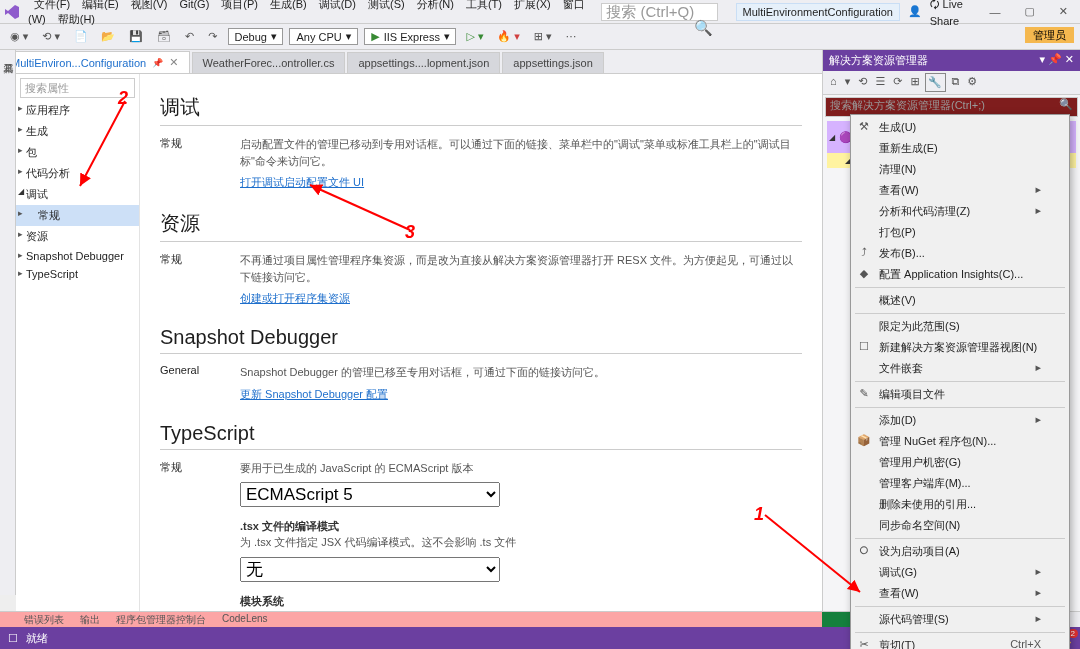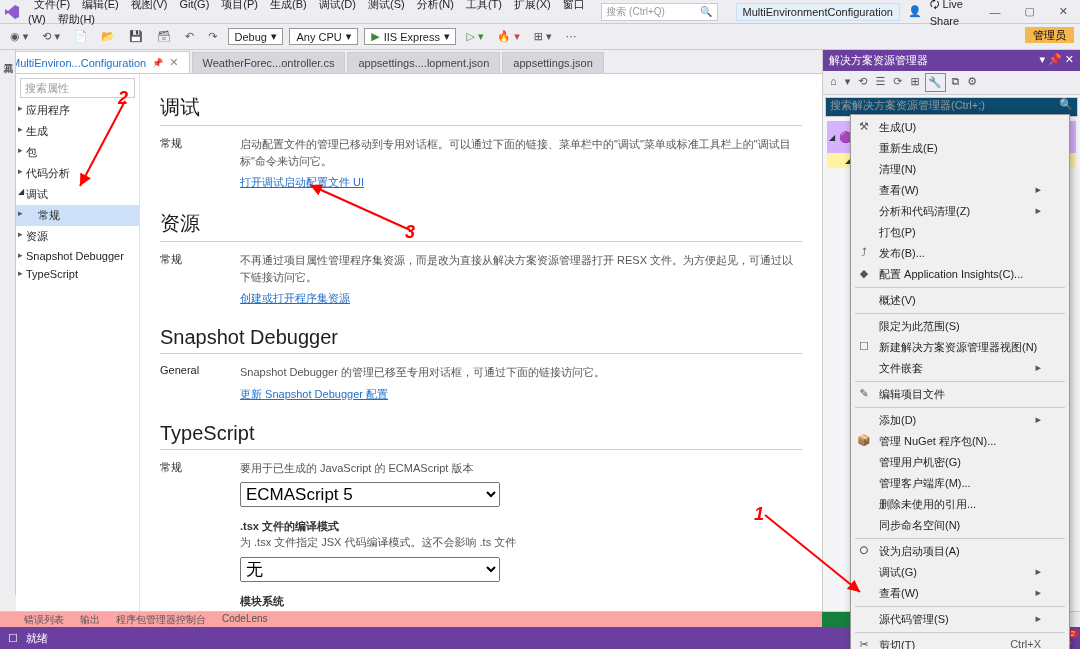--- a/index.html
+++ b/index.html
@@ -1,20 +1,20 @@
 <!DOCTYPE html>
 <html><head>
 <meta charset="utf-8">
 <style>
 * { margin:0; padding:0; box-sizing:border-box; font-family:"Microsoft YaHei","Segoe UI",sans-serif; }
 body { width:1080px; height:649px; background:#eee; overflow:hidden; font-size:11px; color:#1e1e1e; position:relative; }
 .menubar { height:24px; background:#eeeef2; display:flex; align-items:center; padding:0 4px; gap:8px; border-bottom:1px solid #ccc; }
 .menubar .logo { width:18px;height:18px;display:flex;align-items:center;justify-content:center;color:#8e5bcc; }
 .menubar .mi { padding:3px 6px; cursor:default; }
-.menubar .search { margin-left:8px; width:130px; height:18px; border:1px solid #ccc; background:#fff; padding:0 4px; color:#999; font-size:10px; line-height:16px;}
+.menubar .search { margin-left:8px; width:130px; height:18px; border:1px solid #ccc; background:#fff; padding:0 4px; color:#999; font-size:15px; line-height:16px;}
 .menubar .project { margin-left:10px; padding:2px 6px; border:1px solid #c9def5; background:#e6f0fa; }
 .menubar .right { margin-left:auto; display:flex; align-items:center; gap:8px; }
 .btn-admin { background:#f5b84f; padding:2px 8px; color:#000; font-size:11px; }
 .win-btn { padding:2px 8px; color:#555; }
 .toolbar { height:26px; background:#eeeef2; display:flex; align-items:center; padding:0 6px; gap:6px; border-bottom:1px solid #ccc; }
 .toolbar .tb { padding:2px 4px; color:#555;}
 .toolbar .combo { border:1px solid #999; background:#fff; padding:1px 6px; font-size:11px; display:flex; align-items:center; gap:4px;}
 .toolbar .play { color:#388a34; }
 .toolbar .iis { border:1px solid #999; background:#fff; padding:1px 6px; display:flex;align-items:center;gap:4px;}
 .tabstrip { height:24px; background:#eeeef2; display:flex; align-items:flex-end; border-bottom:1px solid #ccc; }
@@ -37,21 +37,21 @@
 .content .row .lbl { width:80px; }
 .content .row .body { flex:1; font-size:11px; color:#333; }
 .content .row .body .link { color:#1e6fcc; text-decoration:underline; cursor:pointer; display:inline-block; margin-top:6px;}
 .content .row .body .desc { color:#555; line-height:1.5;}
 .content select { width:260px; margin-top:6px; font-size:17px; padding:1px;}
 .rightpanel { position:absolute; right:0; top:50px; width:258px; bottom:38px; background:#f5f5f7; border-left:1px solid #ccc; }
 .rightpanel .title { background:#6b3fa0; color:#fff; padding:3px 6px; font-size:11px; display:flex; justify-content:space-between;}
 .rightpanel .rtb { background:#eeeef2; padding:2px 4px; display:flex; gap:2px; border-bottom:1px solid #ccc;}
 .rightpanel .rtb span { padding:2px 3px; color:#555;}
 .rightpanel .rtb .sel { border:1px solid #888;}
-.rightpanel .rsrch { margin:2px; border:1px solid #ccc; height:20px; padding:0 4px; color:#999; background:#0c4a6e; font-size:11px;}
+.rightpanel .rsrch { margin:2px; border:1px solid #ccc; height:20px; padding:0 4px; color:#999; background:#7f1d1d; font-size:11px;}
 .rightpanel .tree { padding:2px 4px; font-size:11px; }
 .rightpanel .tree .tnode { padding:1px 0; display:flex; align-items:center; gap:3px;}
 .rightpanel .tree .root { background:#d6b3ff; padding:1px 2px;}
 .rightpanel .tree .proj { background:#fff3a0; padding:1px 2px;}
 .rightpanel .tree .ind1 { padding-left:18px;}
 .rightpanel .tree .ind2 { padding-left:36px;}
 .rightpanel .tree .arr { font-size:8px; color:#333; width:10px; display:inline-block;}
 .ctxmenu { position:absolute; right:10px; top:114px; width:220px; background:#f0f0f0; border:1px solid #999; box-shadow:2px 2px 8px rgba(0,0,0,0.3); z-index:100; font-size:11px; padding:2px 0;}
 .ctxmenu .cmi { padding:3px 28px 3px 28px; position:relative; display:flex; justify-content:space-between;}
 .ctxmenu .sep { height:1px; background:#ccc; margin:2px 4px;}

